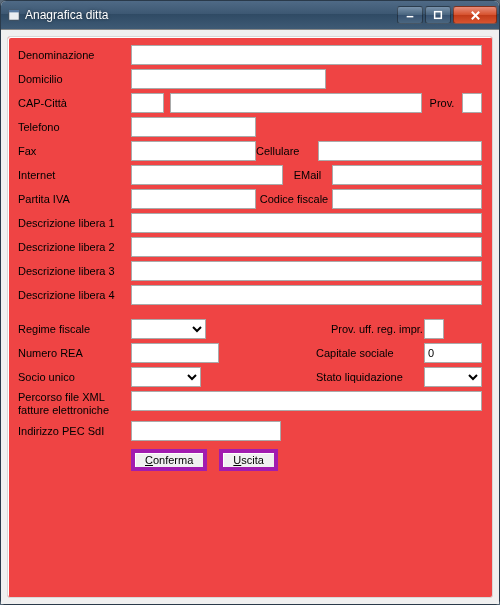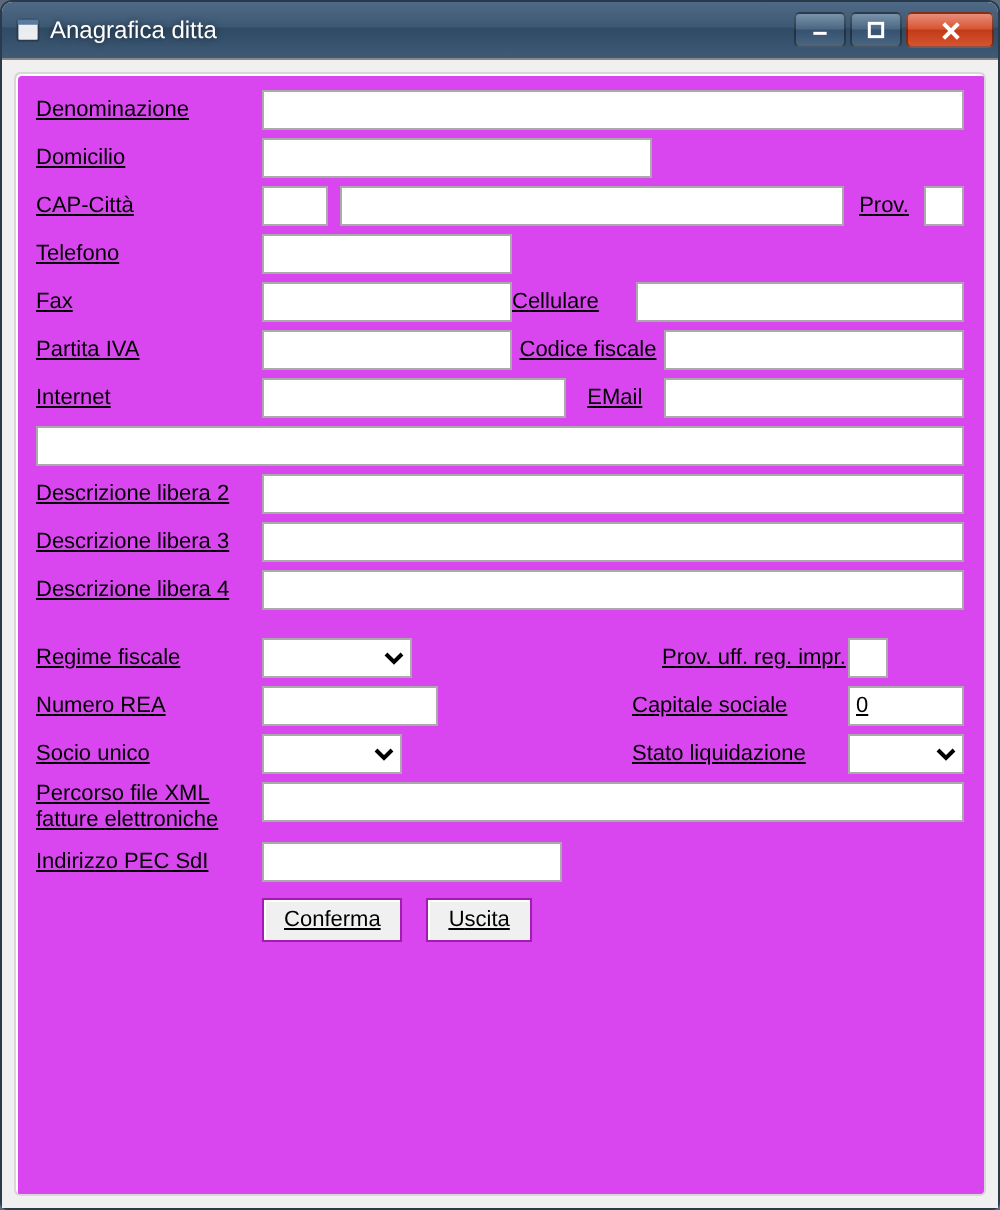--- a/index.html
+++ b/index.html
@@ -54,27 +54,26 @@
     .win-btn.close svg { stroke-width: 2.2; }
     .client {
       flex: 1;
       background: #f0f0f0;
       border-top: 1px solid #888;
       padding: 6px;
       overflow: hidden;
     }
     .panel {
       width: 100%; height: 100%;
-      background: #d946ef;
+      background: #ef4444;
       border: 1px solid #d8d8d8;
       border-radius: 3px;
       box-shadow: inset 1px 1px 0 #fff;
       padding: 8px 10px 10px 10px;
       position: relative;
-      text-decoration: underline;
     }
     .row {
       display: flex;
       align-items: center;
       margin-bottom: 4px;
       min-height: 20px;
     }
     .row.tall { align-items: flex-start; }
     .lbl { font-size: 11px; color: #000; }
     .lbl-main { width: 113px; flex-shrink: 0; }
@@ -84,21 +83,21 @@
       height: 20px;
       font-size: 11px;
       padding: 1px 3px;
     }
     textarea.ta { resize: none; height: 72px; }
     select.combo { height: 20px; padding: 0; }
     .gap { width: 6px; flex-shrink: 0; }
     .btnrow { display: flex; gap: 12px; padding-left: 113px; margin-top: 8px; }
     button.btn {
       background: #f0f0f0;
-      border: 1px solid #a21caf;
+      border: 4px solid #a21caf;
       height: 22px;
       padding: 0 10px;
       font-size: 11px;
       cursor: default;
       box-shadow: inset 1px 1px 0 #fff;
     }
     button.btn:first-letter { text-decoration: underline; }
   </style>
 </head>
 <body>
@@ -159,34 +158,35 @@
       </div>
 
       <div class="row">
         <span class="lbl lbl-main">Fax</span>
         <input class="text" style="width: 125px;" value="">
         <span class="lbl" style="width:62px;text-align:left">Cellulare</span>
         <input class="text" style="flex: 1 1 0%;" value="">
       </div>
 
       <div class="row">
+        <span class="lbl lbl-main">Internet</span>
+        <input class="text" style="width: 160px;" value="">
+        <span class="lbl" style="width:52px;text-align:center">EMail</span>
+        <input class="text" style="flex: 1 1 0%;" value="">
+      </div>
+
+      <div class="row">
         <span class="lbl lbl-main">Partita IVA</span>
         <input class="text" style="width: 125px;" value="">
         <span class="lbl" style="width:90px;text-align:center">Codice fiscale</span>
         <input class="text" style="flex: 1 1 0%;" value="">
       </div>
 
       <div class="row">
-        <span class="lbl lbl-main">Internet</span>
-        <input class="text" style="width: 160px;" value="">
-        <span class="lbl" style="width:52px;text-align:center">EMail</span>
-        <input class="text" style="flex: 1 1 0%;" value="">
-      </div>
-
-      <div class="row">
+        <span class="lbl lbl-main">Descrizione libera 1</span>
         <input class="text" style="flex: 1 1 0%;" value="">
       </div>
       <div class="row">
         <span class="lbl lbl-main">Descrizione libera 2</span>
         <input class="text" style="flex: 1 1 0%;" value="">
       </div>
       <div class="row">
         <span class="lbl lbl-main">Descrizione libera 3</span>
         <input class="text" style="flex: 1 1 0%;" value="">
       </div>

